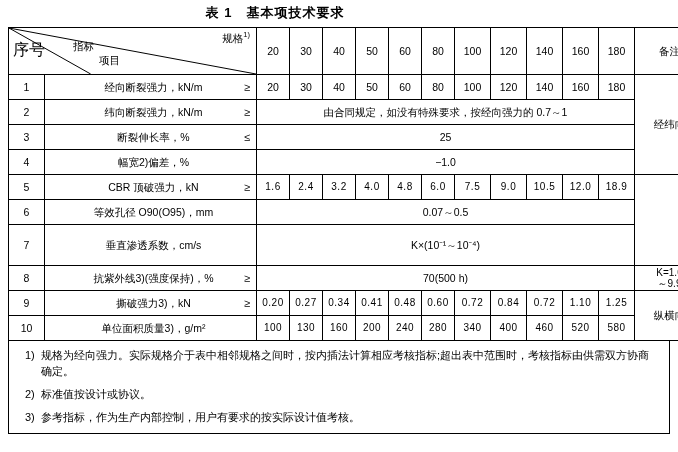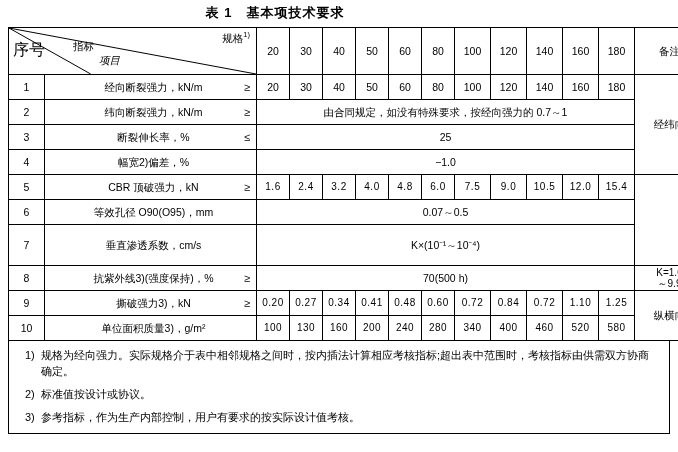--- a/index.html
+++ b/index.html
@@ -65,21 +65,20 @@
     position: absolute;
     left: 64px;
     top: 12px;
     font-size: 10.5px;
   }
   .corner-item {
     position: absolute;
     left: 90px;
     top: 26px;
     font-size: 10.5px;
-    font-style: italic;
   }
   .corner-spec {
     position: absolute;
     right: 6px;
     top: 3px;
     font-size: 10.5px;
   }
   .sup {
     font-size: 7.5px;
     vertical-align: super;
@@ -236,21 +235,21 @@
         <td class="small-num">1.6</td>
         <td class="small-num">2.4</td>
         <td class="small-num">3.2</td>
         <td class="small-num">4.0</td>
         <td class="small-num">4.8</td>
         <td class="small-num">6.0</td>
         <td class="small-num">7.5</td>
         <td class="small-num">9.0</td>
         <td class="small-num">10.5</td>
         <td class="small-num">12.0</td>
-        <td class="small-num">15.4</td>
+        <td class="small-num">18.9</td>
         <td rowspan="3"></td>
       </tr>
 
       <tr>
         <td>6</td>
         <td class="leftcell">
           <span>等效孔径 O90(O95)，mm</span><span class="sign"></span>
         </td>
         <td colspan="11">0.07～0.5</td>
       </tr>

